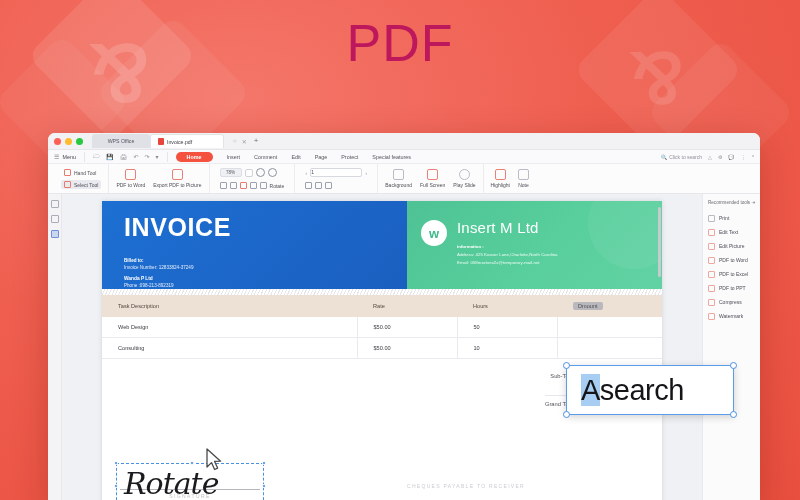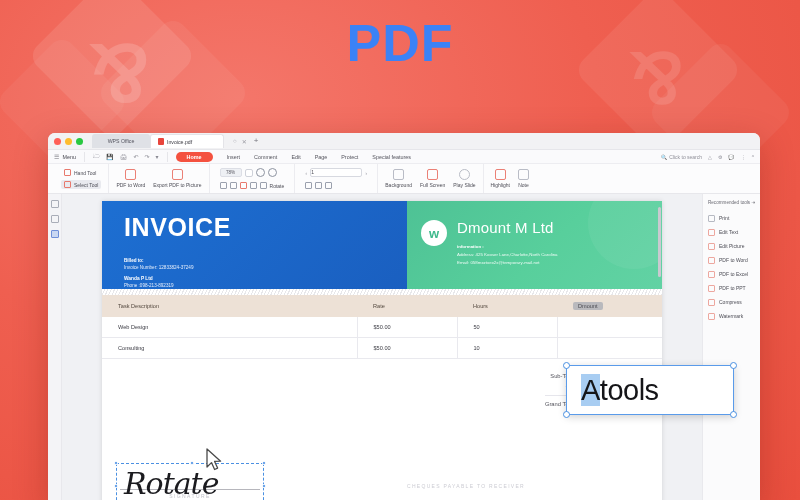--- a/index.html
+++ b/index.html
@@ -26,21 +26,21 @@
   .hookglyph {
     position: absolute; font-weight: 700; color: rgba(255,255,255,0.16);
     transform: rotate(0deg);
   }
   .hg1 { left: 92px; top: 18px; font-size: 78px; }
   .hg2 { left: 632px; top: 28px; font-size: 70px; color: rgba(255,255,255,0.12); }
 
   
   .hero { position: absolute; left: 0; right: 0; top: 16px; text-align: center; z-index: 3; }
   .hero-title {
-    font-size: 52px; font-weight: 700; color: #3b82f6; letter-spacing: 1px; line-height: 1.05;
+    font-size: 52px; font-weight: 400; color: #be185d; letter-spacing: 1px; line-height: 1.05;
   }
   .hero-sub {
     margin-top: 10px; font-size: 22px; color: #fdf1ee; font-weight: 400; letter-spacing: .2px;
   }
 
   
   .app-window {
     position: absolute; left: 48px; top: 133px; width: 712px; height: 372px;
     background: #f7f7f9; border-radius: 7px 7px 0 0; overflow: hidden;
     box-shadow: 0 10px 34px rgba(120,20,10,0.30);
@@ -414,21 +414,21 @@
           <div class="inv-left">
             <div class="inv-title">INVOICE</div>
             <div class="billed-lbl">Billed to:</div>
             <div class="billed-line">Invoice Number: 12833824-37249</div>
             <div class="billed-strong">Wanda P Ltd</div>
             <div class="billed-line">Phone :098-213-892319</div>
           </div>
           <div class="inv-right">
             <div class="logo-circle">w</div>
             <div>
-              <div class="co-name">Dmount M Ltd</div>
+              <div class="co-name">Insert M Ltd</div>
               <div class="info-lbl">information :</div>
               <div class="info-line">Address: 425 Kooser Lane,Charlotte,North Carolina</div>
               <div class="info-line">Email:   058mxztxex2x@temporary-mail.net</div>
             </div>
           </div>
         </div>
         <div class="hatch"></div>
 
         <table class="tbl">
           <thead>
@@ -531,21 +531,21 @@
       </div>
       <div class="rp-item">
         <span class="rp-ic"></span>
         <span>Watermark</span>
       </div>
     </div>
   </div>
 </div>
 
 <div class="edit-popup">
-  <span class="txt"><span class="sel-char">A</span><span>tools</span></span>
+  <span class="txt"><span class="sel-char">A</span><span>search</span></span>
   <span class="pop-handle" style="left:-4px;  top:-4px;"></span>
   <span class="pop-handle" style="right:-4px; top:-4px;"></span>
   <span class="pop-handle" style="left:-4px;  bottom:-4px;"></span>
   <span class="pop-handle" style="right:-4px; bottom:-4px;"></span>
 </div>
 
 <div class="cursor">
   <svg width="17" height="24" viewBox="0 0 17 24">
     <path d="M1 1 L1 19 L5.5 14.6 L8.6 21.5 L11.6 20.1 L8.6 13.4 L14.6 13.2 Z" fill="#ffffff" stroke="#4a4a4a" stroke-width="1.3" stroke-linejoin="round"></path>
   </svg>

